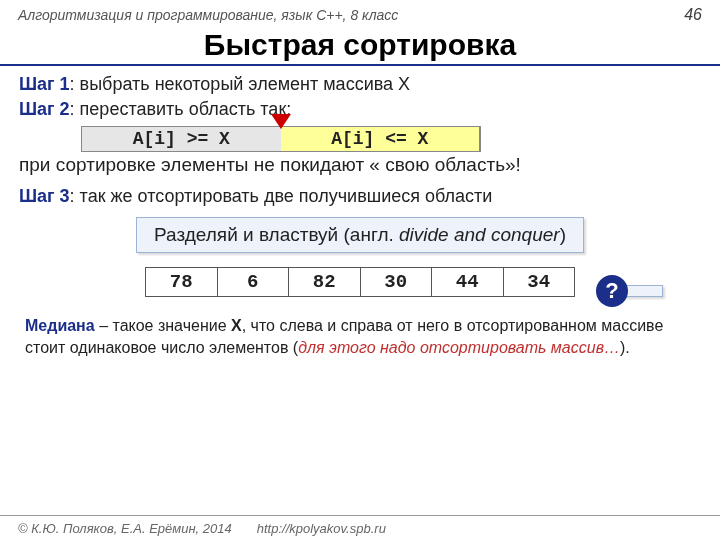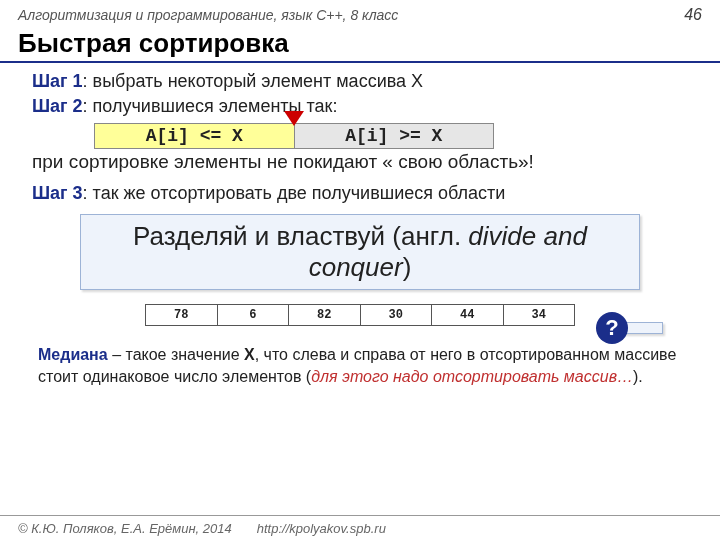--- a/index.html
+++ b/index.html
@@ -17,32 +17,33 @@
     padding: 6px 18px 2px 18px;
     display: flex;
     justify-content: space-between;
     align-items: center;
     font-style: italic;
     color: #555;
     font-size: 14px;
   }
   .page-num { font-size: 16px; color: #404040; font-style: italic; }
   .title {
-    font-size: 26px;
+    font-size: 30px;
     font-weight: bold;
     color: #000;
     padding: 2px 18px 0 18px;
+    text-align: center;
   }
   .rule {
     height: 2px;
     background: #1b2e8a;
     margin: 2px 0 8px 0;
     width: 100%;
   }
-  .content { padding: 0 32px; }
+  .content { padding: 0 19px; }
   .step-line { font-size: 18px; margin: 4px 0; }
   .step-label { color: #1b2e8a; font-weight: bold; }
   .partition-wrap { margin: 6px 0 2px 62px; position: relative; width: 400px; }
   .triangle {
     position: absolute;
     top: -12px; left: 50%;
     transform: translateX(-50%);
     width: 0; height: 0;
     border-left: 10px solid transparent;
     border-right: 10px solid transparent;
@@ -62,33 +63,33 @@
     padding: 2px 0;
   }
   .part-left { background: #ffff99; border-right: 1px solid #888; }
   .part-right { background: #e6e6e6; }
   .note { font-size: 19px; margin: 0 0 10px 0; }
   .divide-box {
     background: #eef3fb;
     border: 1px solid #9db3d6;
     padding: 6px 16px;
     margin: 10px auto 14px auto;
-    width: 560px;
-    text-align: center;
-    font-size: 26px;
+    width: 448px;
+    text-align: center;
+    font-size: 19px;
     box-shadow: 2px 2px 2px rgba(0,0,0,0.15);
   }
   .divide-box .italic { font-style: italic; }
   .array-wrap { position: relative; width: 430px; margin: 6px auto 18px auto; }
   .array {
     display: flex;
     border: 1px solid #555;
     font-family: "Courier New", monospace;
     font-weight: bold;
-    font-size: 12px;
+    font-size: 19px;
     background: #fff;
   }
   .cell {
     flex: 1;
     text-align: center;
     border-right: 1px solid #555;
     padding: 3px 0;
   }
   .cell:last-child { border-right: none; }
   .callout {
@@ -149,28 +150,28 @@
 <div class="title">Быстрая сортировка</div>
 <div class="rule"></div>
 
 <div class="content">
 
   <div class="step-line">
     <span class="step-label">Шаг 1</span><span>: выбрать некоторый элемент массива X</span>
   </div>
 
   <div class="step-line">
-    <span class="step-label">Шаг 2</span><span>: получившиеся элементы так:</span>
+    <span class="step-label">Шаг 2</span><span>: переставить область так:</span>
   </div>
 
   <div class="partition-wrap">
     <div class="triangle"></div>
     <div class="partition">
+      <div class="part part-right">A[i] &gt;= X</div>
       <div class="part part-left">A[i] &lt;= X</div>
-      <div class="part part-right">A[i] &gt;= X</div>
     </div>
   </div>
 
   <div class="note">при сортировке элементы не покидают « свою область»!</div>
 
   <div class="step-line">
     <span class="step-label">Шаг 3</span><span>: так же отсортировать две получившиеся области</span>
   </div>
 
   <div class="divide-box">

